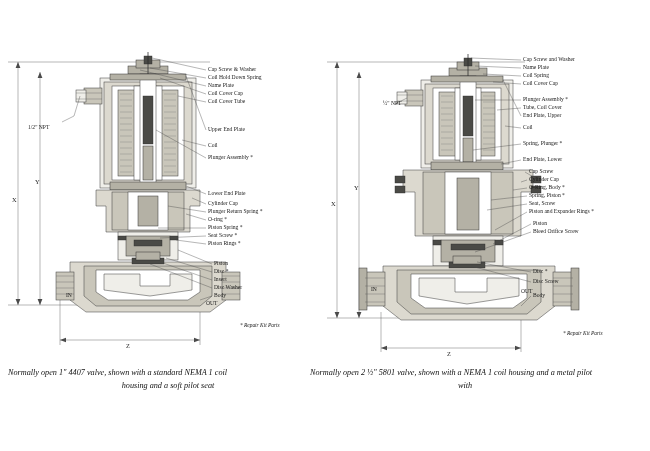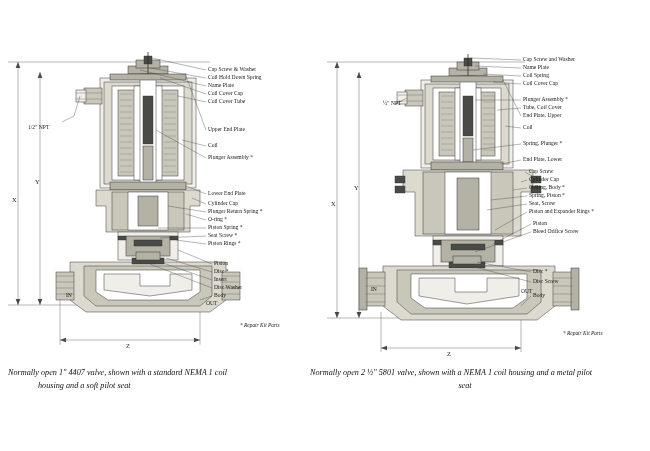--- a/index.html
+++ b/index.html
@@ -20,21 +20,21 @@
   .caption{
     position:absolute;
     font-family:"Liberation Serif", serif;
     font-style:italic;
     font-size:8.2px;
     line-height:13px;
     color:#111;
     text-align:center;
   }
   .caption-left{left:8px;top:366px;width:290px;text-align:left;}
-  .caption-left .l2{display:block;padding-left:30px;}
+  .caption-left .l2{display:block;text-align:center;padding-left:30px;}
   .caption-right{left:310px;top:366px;width:300px;text-align:left;}
   .caption-right .l2{display:block;text-align:center;padding-left:10px;}
 
   .lbl{
     position:absolute;
     font-family:"Liberation Serif", serif;
     font-size:5.6px;
     line-height:7.4px;
     color:#1b1b1b;
     white-space:nowrap;
@@ -383,16 +383,16 @@
 
     <div class="lbl rk" style="left:238px;top:330px;">* Repair Kit Parts</div>
   </div>
 
   <div class="caption caption-left">
     <span>Normally open 1" 4407 valve, shown with a standard NEMA 1 coil</span>
     <span class="l2">housing and a soft pilot seat</span>
   </div>
   <div class="caption caption-right">
     <span>Normally open 2 ½" 5801 valve, shown with a NEMA 1 coil housing and a metal pilot</span>
-    <span class="l2">seat</span>
+    <span class="l2">with</span>
   </div>
 
 </div>
 
 </body></html>

